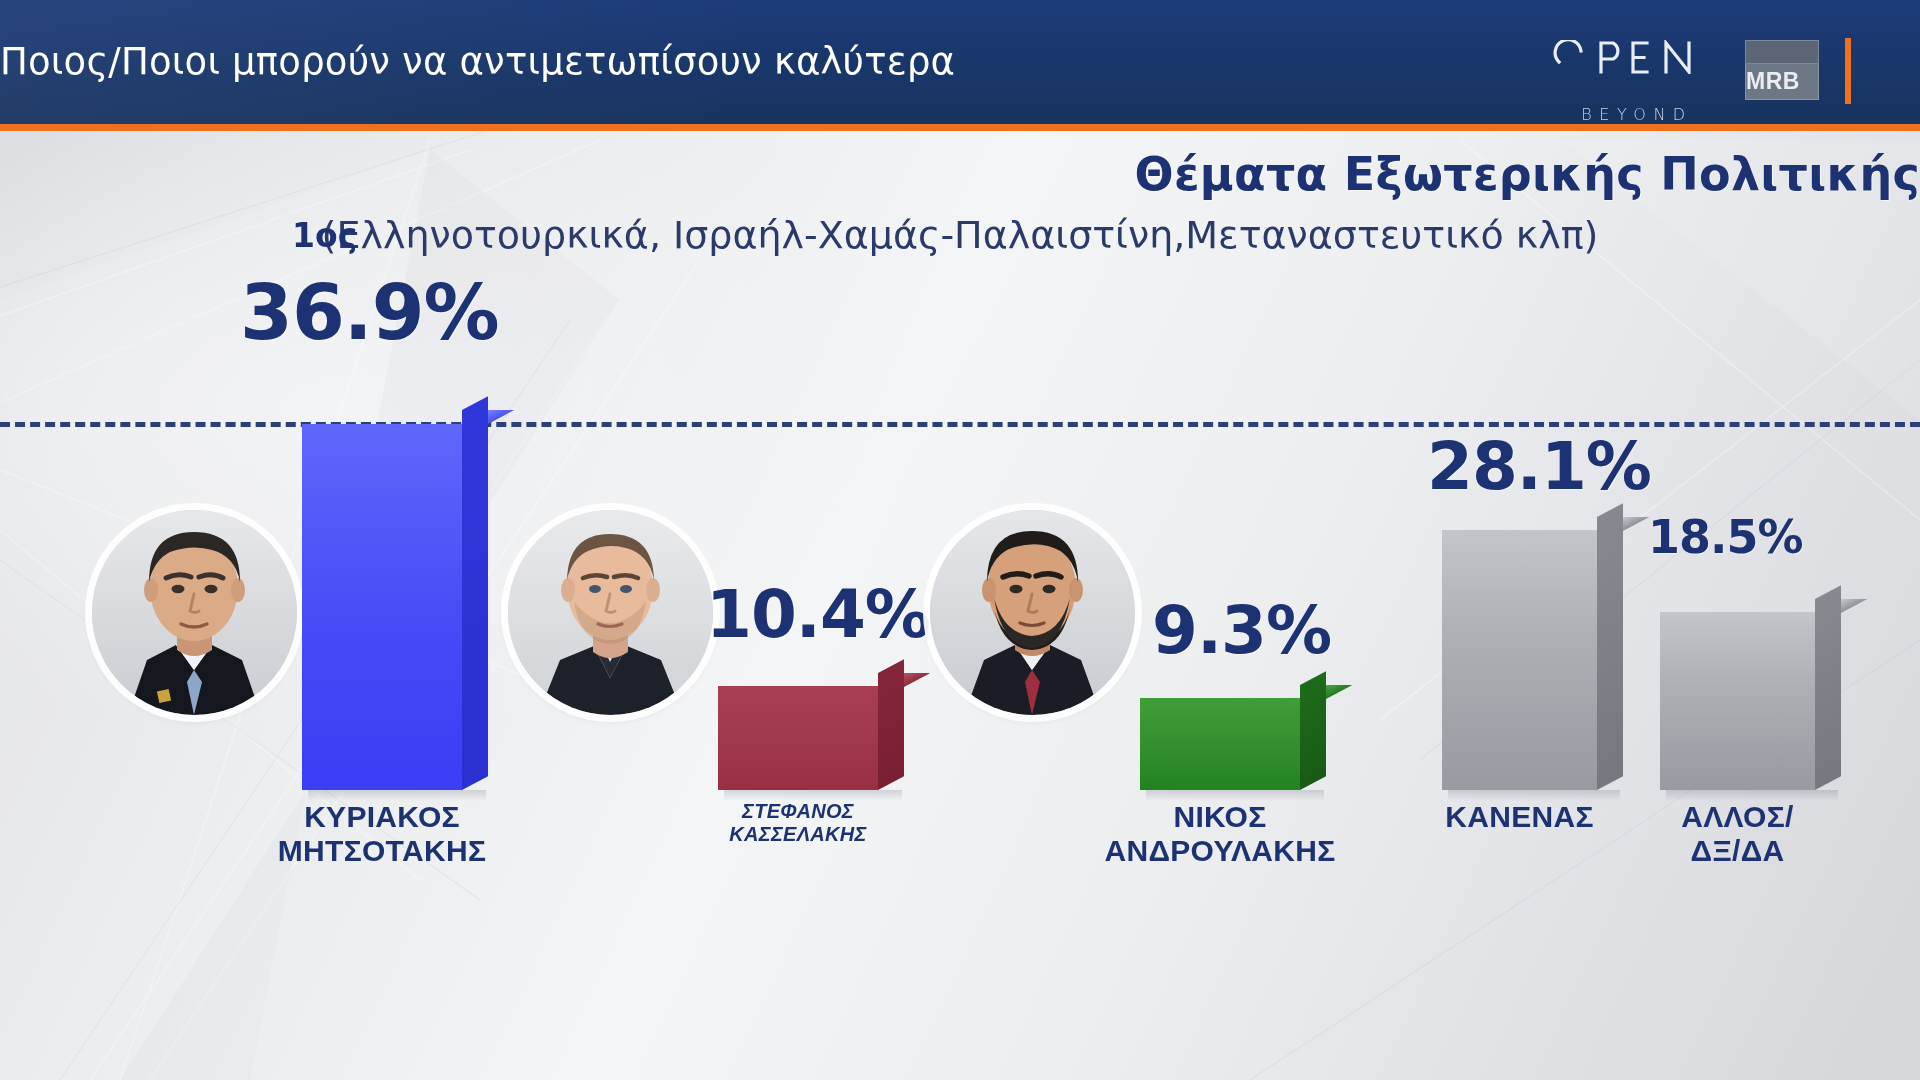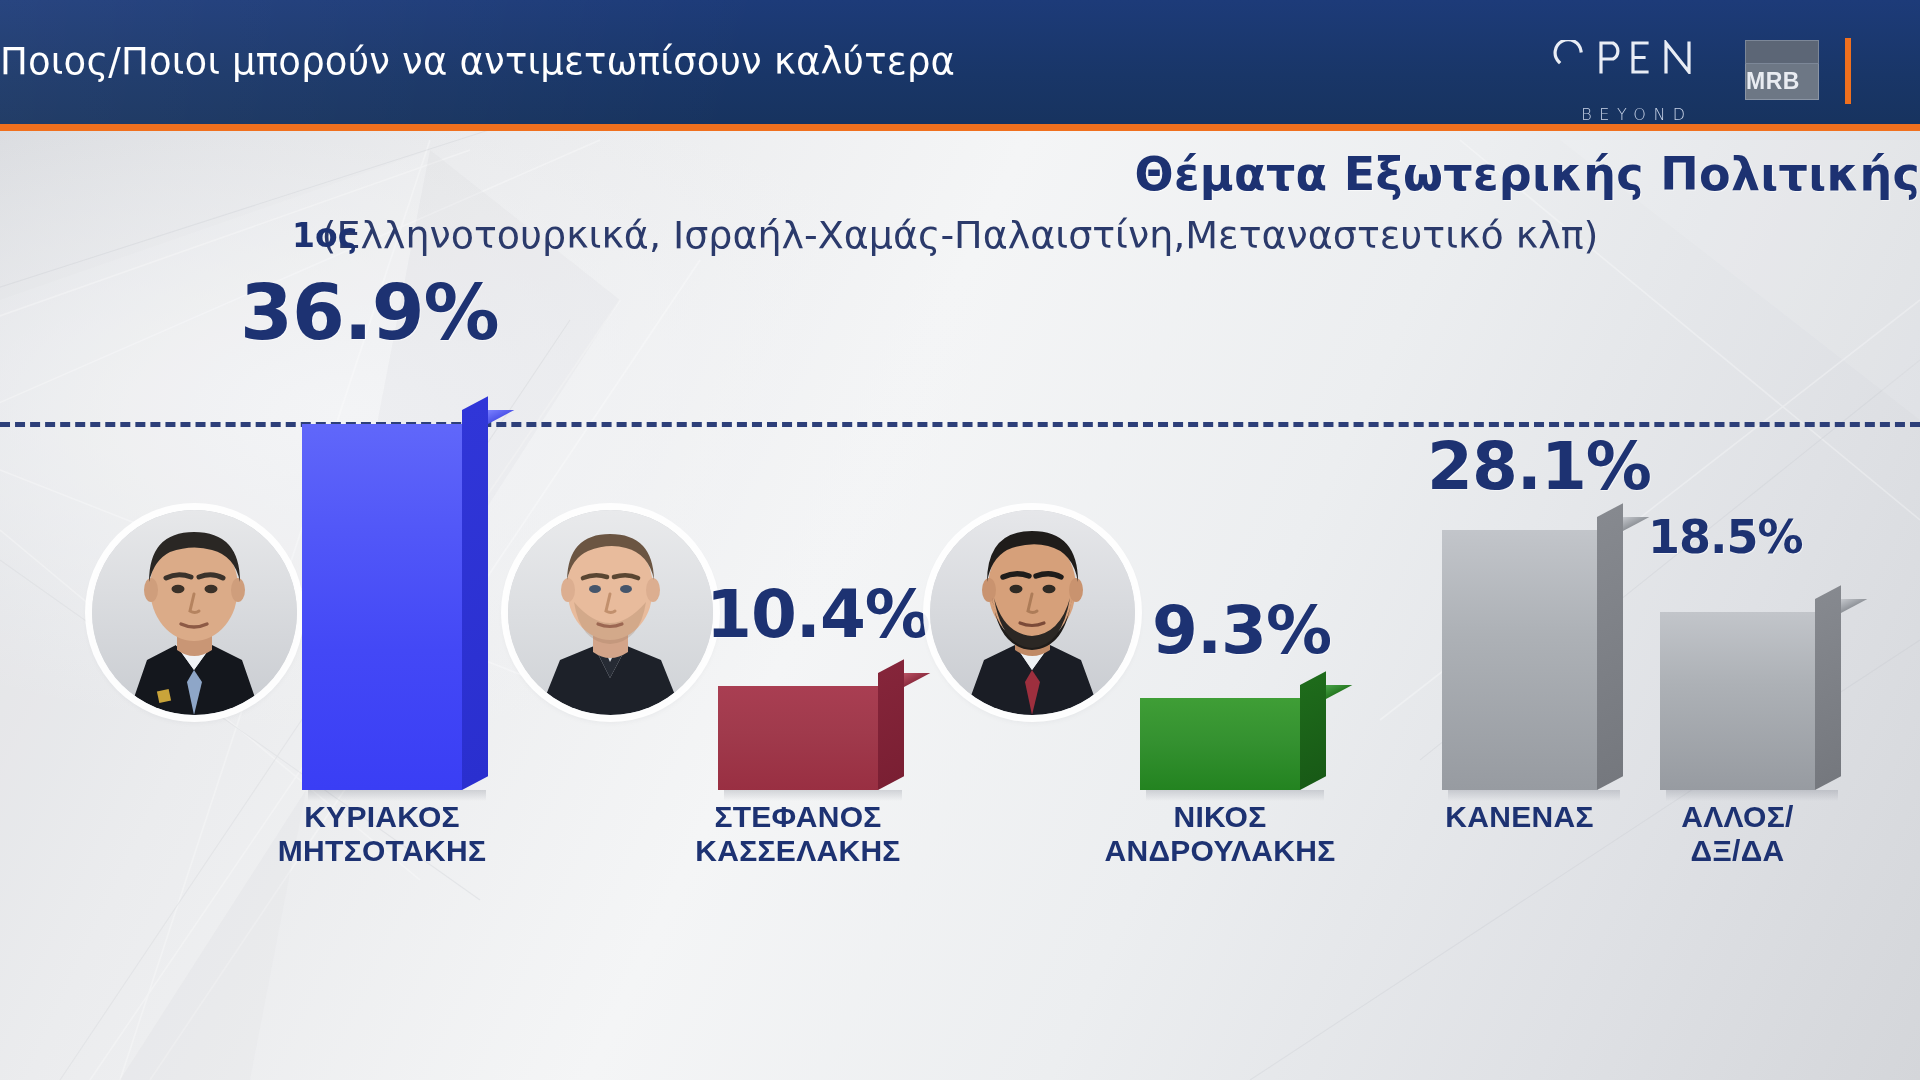--- a/index.html
+++ b/index.html
@@ -307,21 +307,21 @@
     </div>
 
     <div class="bar-group" style="left:718px; top:0; width:160px; height:1080px;">
       <div class="value-label" style="left:-12px; top:576px; font-size:66px;">10.4%</div>
       <div class="bar" style="left:0; top:686px; width:160px; height:104px;">
         <div class="bar-top" style="top:-13px; background:linear-gradient(100deg,#b95163,#8d2c3f); transform:skewX(-62deg); transform-origin:left bottom;"></div>
         <div class="bar-side" style="top:-13px; height:117px; background:linear-gradient(180deg,#85253a,#7a1f33); transform:skewY(-28deg); transform-origin:left top;"></div>
         <div class="bar-front" style="background:linear-gradient(180deg,#a93e52 0%, #a03a4c 45%, #992f42 100%);"></div>
         <div class="bar-shadow" style="width:178px;"></div>
       </div>
-      <div class="name-label" style="left:-75px; top:800px; width:310px; font-size:30px;">ΣΤΕΦΑΝΟΣ
+      <div class="name-label" style="left:-75px; top:800px; width:310px; font-size:20px;font-style:italic;">ΣΤΕΦΑΝΟΣ
 ΚΑΣΣΕΛΑΚΗΣ</div>
     </div>
 
     <div class="portrait" style="left:930px; top:510px; width:205px; height:205px;">
       <svg width="205" height="205" viewBox="0 0 205 205">
         <defs>
           <clipPath id="c3">
               <circle cx="102.5" cy="102.5" r="102.5"></circle>
             </clipPath>
           <linearGradient id="bg3" x1="0" y1="0" x2="0" y2="1">

